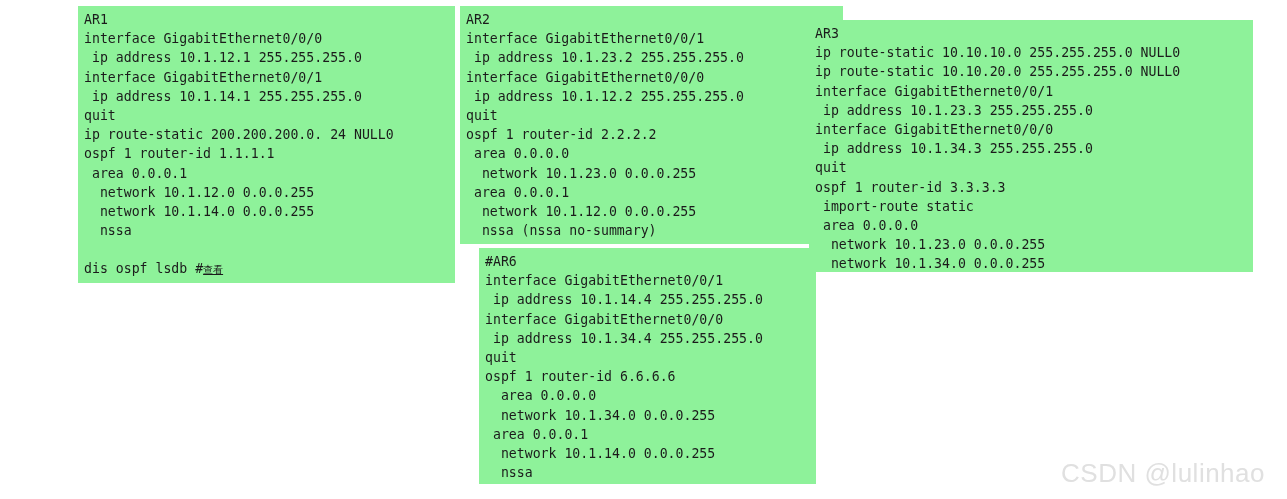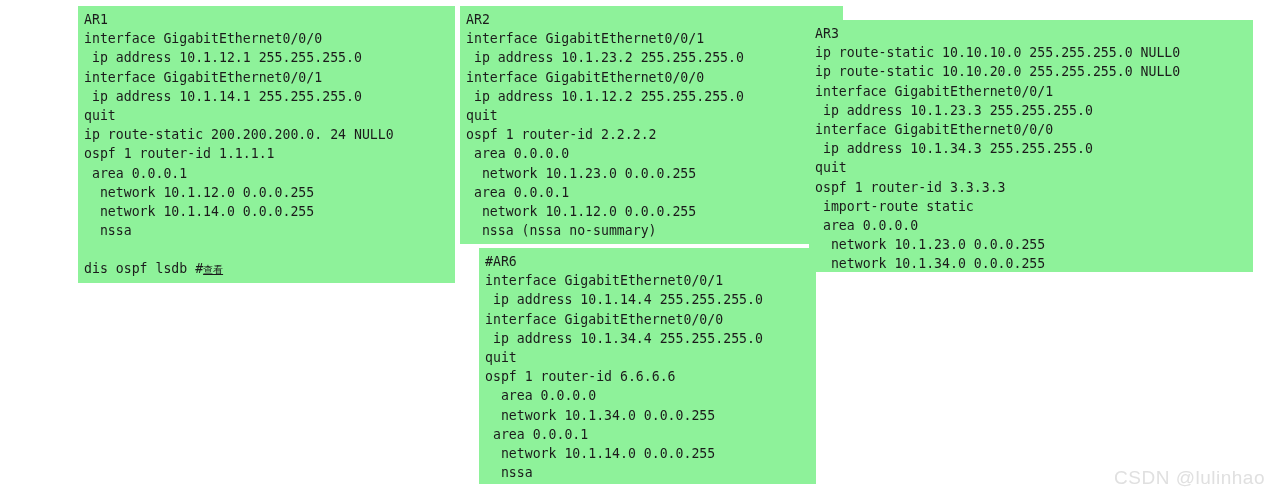--- a/index.html
+++ b/index.html
@@ -40,21 +40,21 @@
   #block-ar2 { left: 460px; top: 6px;   width: 383px; height: 238px; }
   #block-ar3 { left: 809px; top: 20px;   width: 444px; height: 252px; }
   #block-ar6 { left: 460px; top: 248px; width: 337px; height: 236px; margin-left: 19px; }
 
   .watermark {
     position: absolute;
     right: 22px;
     bottom: 10px;
     color: #e0e0e0;
     font-family: "Liberation Sans", sans-serif;
-    font-size: 19px;
+    font-size: 26px;
     letter-spacing: 0.5px;
     user-select: none;
   }
 </style>
 </head>
 <body>
 
 <div class="code-block" id="block-ar1"><span class="code-line">AR1</span><span class="code-line">interface GigabitEthernet0/0/0</span><span class="code-line"> ip address 10.1.12.1 255.255.255.0</span><span class="code-line">interface GigabitEthernet0/0/1</span><span class="code-line"> ip address 10.1.14.1 255.255.255.0</span><span class="code-line">quit</span><span class="code-line">ip route-static 200.200.200.0. 24 NULL0</span><span class="code-line">ospf 1 router-id 1.1.1.1</span><span class="code-line"> area 0.0.0.1</span><span class="code-line">  network 10.1.12.0 0.0.0.255</span><span class="code-line">  network 10.1.14.0 0.0.0.255</span><span class="code-line">  nssa</span><span class="code-line">&nbsp;</span><span class="code-line"><span>dis ospf lsdb #</span><span class="cjk">查看</span></span></div>
 <div class="code-block" id="block-ar2"><span class="code-line">AR2</span><span class="code-line">interface GigabitEthernet0/0/1</span><span class="code-line"> ip address 10.1.23.2 255.255.255.0</span><span class="code-line">interface GigabitEthernet0/0/0</span><span class="code-line"> ip address 10.1.12.2 255.255.255.0</span><span class="code-line">quit</span><span class="code-line">ospf 1 router-id 2.2.2.2</span><span class="code-line"> area 0.0.0.0</span><span class="code-line">  network 10.1.23.0 0.0.0.255</span><span class="code-line"> area 0.0.0.1</span><span class="code-line">  network 10.1.12.0 0.0.0.255</span><span class="code-line">  nssa (nssa no-summary)</span></div>
 <div class="code-block" id="block-ar3"><span class="code-line">AR3</span><span class="code-line">ip route-static 10.10.10.0 255.255.255.0 NULL0</span><span class="code-line">ip route-static 10.10.20.0 255.255.255.0 NULL0</span><span class="code-line">interface GigabitEthernet0/0/1</span><span class="code-line"> ip address 10.1.23.3 255.255.255.0</span><span class="code-line">interface GigabitEthernet0/0/0</span><span class="code-line"> ip address 10.1.34.3 255.255.255.0</span><span class="code-line">quit</span><span class="code-line">ospf 1 router-id 3.3.3.3</span><span class="code-line"> import-route static</span><span class="code-line"> area 0.0.0.0</span><span class="code-line">  network 10.1.23.0 0.0.0.255</span><span class="code-line">  network 10.1.34.0 0.0.0.255</span></div>

